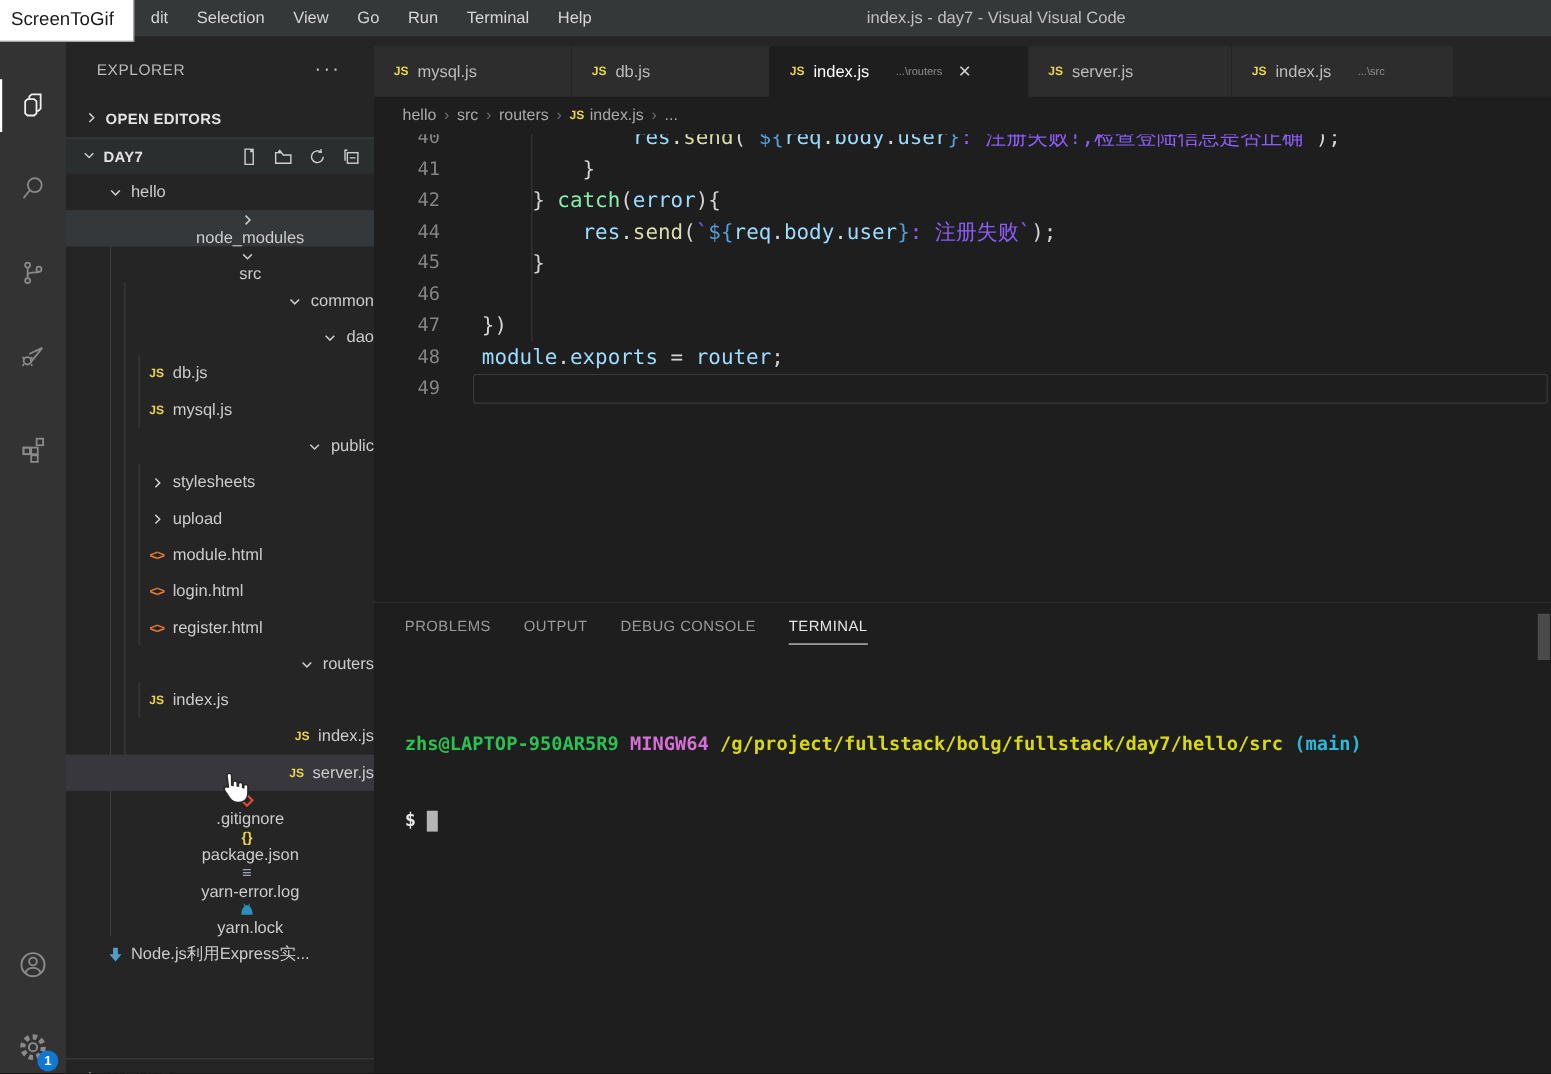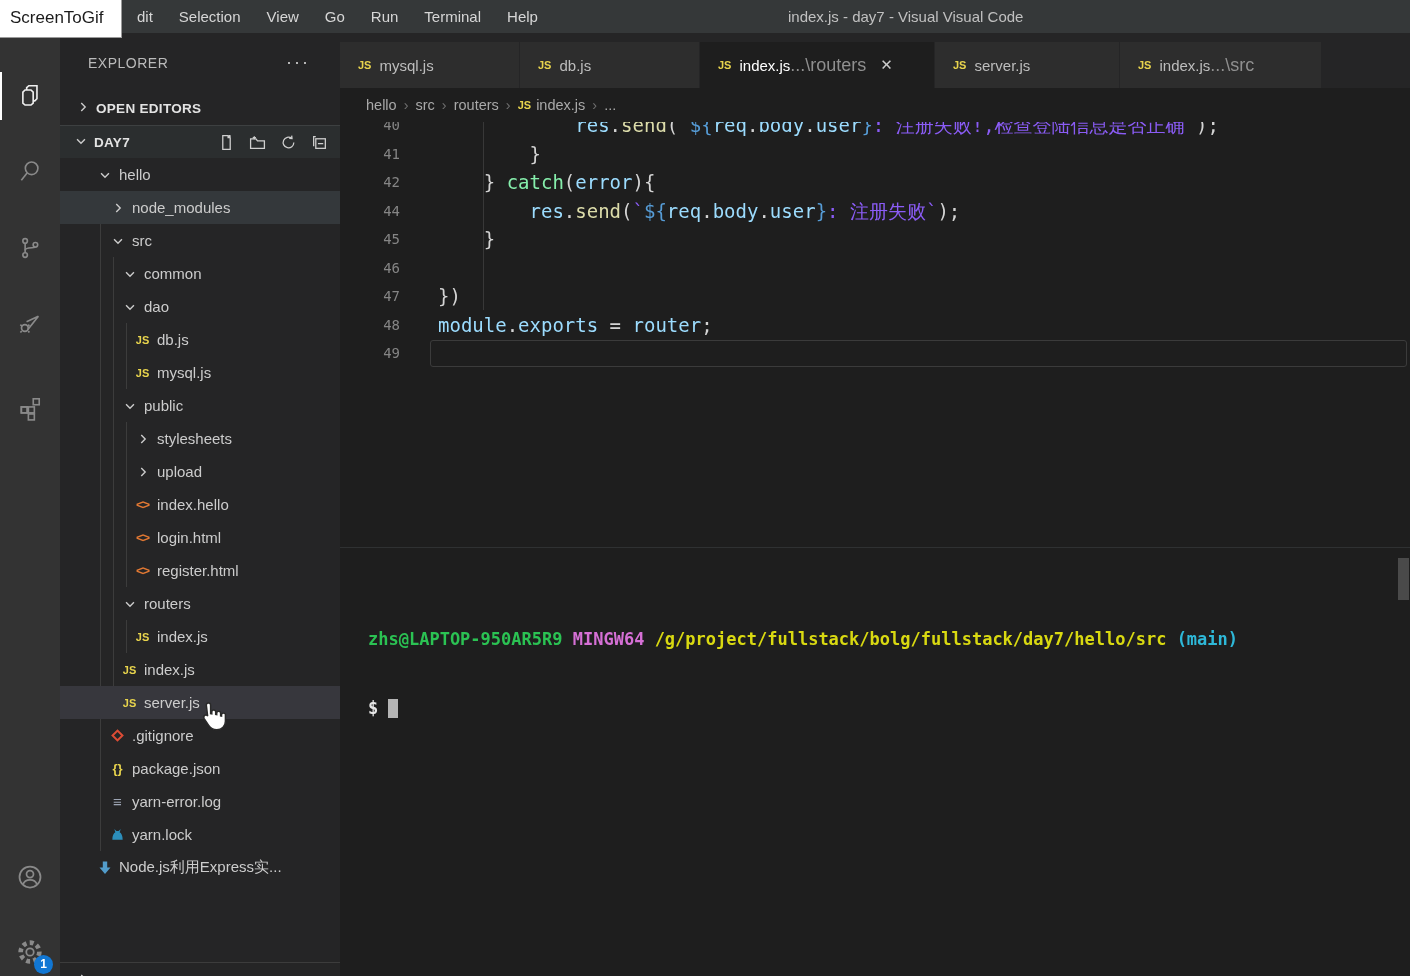--- a/index.html
+++ b/index.html
@@ -31,51 +31,51 @@
   #open-editors .tw{margin-right:6px;}
   #day7{padding-left:14px;font-weight:bold;color:#e3e3e3;font-size:13.5px;letter-spacing:.3px;
         background:#2b2e2f;border-top:1px solid #3d4041;box-sizing:border-box;padding-right:12px;}
   #day7 .tw{margin-right:6px;}
   #day7 .acts{margin-left:auto;display:flex;gap:14px;}
   #day7 .acts svg{stroke:#cfcfcf;fill:none;stroke-width:1.2;}
   #tree{position:relative;}
   .trow{height:33px;display:flex;align-items:center;font-size:15px;color:#cccccc;position:relative;}
   .trow .ic{width:17px;height:17px;display:inline-flex;align-items:center;justify-content:center;flex:none;}
   .trow .lbl{margin-left:6px;white-space:nowrap;}
-  .lvl1{padding-left:36px;} .lvl2{padding-left:49px;} .lvl3{padding-left:61px;} .lvl4{padding-left:74px;}
+  .lvl1{padding-left:36px;} .lvl2{padding-left:49px;flex-direction:column;} .lvl3{padding-left:61px;justify-content:flex-end;} .lvl4{padding-left:74px;}
   .trow.hl{background:#34383b;} .trow.sel{background:#37373d;}
   .tw svg{stroke:#cccccc;fill:none;stroke-width:1.6;}
   .js-badge{color:#e8d44d;font-weight:bold;font-size:11px;font-family:"Liberation Sans",sans-serif;}
   .html-badge{color:#e37933;font-weight:bold;font-size:13px;letter-spacing:-1px;}
   .json-badge{color:#e8d44d;font-weight:bold;font-size:13px;}
   .git-badge{width:9px;height:9px;border:2px solid #dd4c35;transform:rotate(45deg);box-sizing:border-box;}
   .log-badge{color:#9da5b4;font-size:15px;font-weight:bold;}
   .guide{position:absolute;width:1px;background:#3c3c3c;}
   #outline-sep{position:absolute;left:0;top:929px;width:280px;height:1px;background:#3c3c3c;}
   #outline-row{position:absolute;left:0;top:931px;width:280px;padding-left:16px;font-weight:bold;color:#e3e3e3;
                font-size:13.5px;height:33px;display:flex;align-items:center;box-sizing:border-box;}
   #outline-row .tw{margin-right:6px;}
   
   #tabbar{position:absolute;left:340px;top:33px;width:1070px;height:55px;background:#252526;display:flex;align-items:flex-end;}
   .tab{height:46px;display:flex;align-items:center;background:#2d2d2d;border-right:1px solid #252526;
        box-sizing:border-box;padding-left:18px;font-size:15px;color:#bdbdbd;flex:none;}
   .tab .js-badge{margin-right:8px;}
-  .tab .desc{margin-left:0;font-size:18px;color:#8f8f8f;}
+  .tab .desc{margin-left:24px;font-size:10px;color:#8f8f8f;}
   .tab.active{background:#1e1e1e;color:#ffffff;}
   .tab .close{margin-left:14px;margin-right:12px;color:#cccccc;font-size:15px;}
   
   #breadcrumb{position:absolute;left:340px;top:88px;width:1070px;height:34px;background:#1e1e1e;
               display:flex;align-items:center;padding-left:26px;box-sizing:border-box;font-size:14.5px;color:#a9a9a9;}
   #breadcrumb .sep{margin:0 7px;color:#6e6e6e;}
   #breadcrumb .js-badge{margin-right:5px;}
   
   #editor{position:absolute;left:340px;top:122px;width:1070px;height:425px;background:#1e1e1e;overflow:hidden;}
   #code{position:absolute;left:0;top:-11px;width:100%;}
   .cl{height:28.5px;line-height:28.5px;white-space:pre;font-family:"DejaVu Sans Mono",monospace;font-size:19px;position:relative;}
-  .cl .gut{display:inline-block;width:60px;text-align:right;color:#858585;font-size:14px;vertical-align:top;}
+  .cl .gut{display:inline-block;width:60px;text-align:right;color:#858585;font-size:17px;vertical-align:top;}
   .cl .toks{margin-left:38px;}
   .cl.cur::after{content:"";position:absolute;left:90px;right:3px;top:1px;bottom:1px;
                  border:1px solid #3b3b3b;border-radius:3px;}
   .tk-pln{color:#d4d4d4}.tk-var{color:#9cdcfe}.tk-fn{color:#dcdcaa}.tk-kw{color:#86efac}
   .tk-str{color:#8b5cf6}.tk-tpl{color:#569cd6}
   .iguide{position:absolute;width:1px;background:#383838;}
   
   #panel{position:absolute;left:340px;top:547px;width:1070px;height:429px;background:#1e1e1e;border-top:1px solid #2f3132;box-sizing:border-box;}
   #panel-tabs{display:flex;gap:30px;margin:14px 0 0 28px;}
   .ptab{font-size:13.5px;letter-spacing:.4px;color:#9a9a9a;padding-bottom:8px;}
@@ -273,21 +273,21 @@
       <div class="trow lvl4">
         <span class="ic tw">
             <svg width="14" height="14" viewBox="0 0 16 16">
               <path d="M6 3.5 10.5 8 6 12.5"></path>
             </svg>
           </span>
         <span class="lbl">upload</span>
       </div>
       <div class="trow lvl4">
         <span class="ic html-badge">&lt;&gt;</span>
-        <span class="lbl">index.hello</span>
+        <span class="lbl">module.html</span>
       </div>
       <div class="trow lvl4">
         <span class="ic html-badge">&lt;&gt;</span>
         <span class="lbl">login.html</span>
       </div>
       <div class="trow lvl4">
         <span class="ic html-badge">&lt;&gt;</span>
         <span class="lbl">register.html</span>
       </div>
       <div class="trow lvl3">
@@ -399,20 +399,26 @@
       <div class="cl"><span class="gut">44</span><span class="toks"><span class="tk-pln">        </span><span class="tk-var">res</span><span class="tk-pln">.</span><span class="tk-fn">send</span><span class="tk-pln">(</span><span class="tk-str">`</span><span class="tk-tpl">${</span><span class="tk-var">req</span><span class="tk-pln">.</span><span class="tk-var">body</span><span class="tk-pln">.</span><span class="tk-var">user</span><span class="tk-tpl">}</span><span class="tk-str">: 注册失败`</span><span class="tk-pln">);</span></span></div>
       <div class="cl"><span class="gut">45</span><span class="toks"><span class="tk-pln">    }</span></span></div>
       <div class="cl"><span class="gut">46</span><span class="toks"></span></div>
       <div class="cl"><span class="gut">47</span><span class="toks"><span class="tk-pln">})</span></span></div>
       <div class="cl"><span class="gut">48</span><span class="toks"><span class="tk-var">module</span><span class="tk-pln">.</span><span class="tk-var">exports</span><span class="tk-pln"> = </span><span class="tk-var">router</span><span class="tk-pln">;</span></span></div>
       <div class="cl cur"><span class="gut">49</span><span class="toks"></span></div>
     </div>
   </div>
 
   <div id="panel">
+    <div id="panel-tabs">
+      <span class="ptab">PROBLEMS</span>
+      <span class="ptab">OUTPUT</span>
+      <span class="ptab">DEBUG CONSOLE</span>
+      <span class="ptab active">TERMINAL</span>
+    </div>
     <div id="term">
       <div><span class="tk-grn">zhs@LAPTOP-950AR5R9</span><span class="tk-pln"> </span><span class="tk-mag">MINGW64</span><span class="tk-pln"> </span><span class="tk-yel">/g/project/fullstack/bolg/fullstack/day7/hello/src</span><span class="tk-pln"> </span><span class="tk-cyn">(main)</span></div>
       <div><span><span class="tk-wht">$ </span></span><span id="cursor-block"></span></div>
     </div>
     <div id="panel-scroll"></div>
   </div>
 
   <div id="mouse">
     <svg width="32" height="36" viewBox="0 0 24 26">
       <path d="M8.6 2.5c.9 0 1.6.7 1.6 1.6v6.4l.9.15V9.2c0-.8.65-1.45 1.45-1.45.8 0 1.45.65 1.45 1.45v1.9l.8.15v-1.1c0-.8.65-1.45 1.45-1.45.8 0 1.45.65 1.45 1.45v2l.7.15v-.75c0-.8.65-1.45 1.45-1.45S21.3 10.3 21.3 11.1v5c0 3.7-2.6 6.4-6.5 6.4-2.7 0-4.5-1-6-3.2L5.4 14.2c-.5-.8-.4-1.8.4-2.35.7-.5 1.7-.3 2.2.45l-1-8.2c0-.9.7-1.6 1.6-1.6z" fill="#ffffff" stroke="#2a2a2a" stroke-width="1.1"></path>

